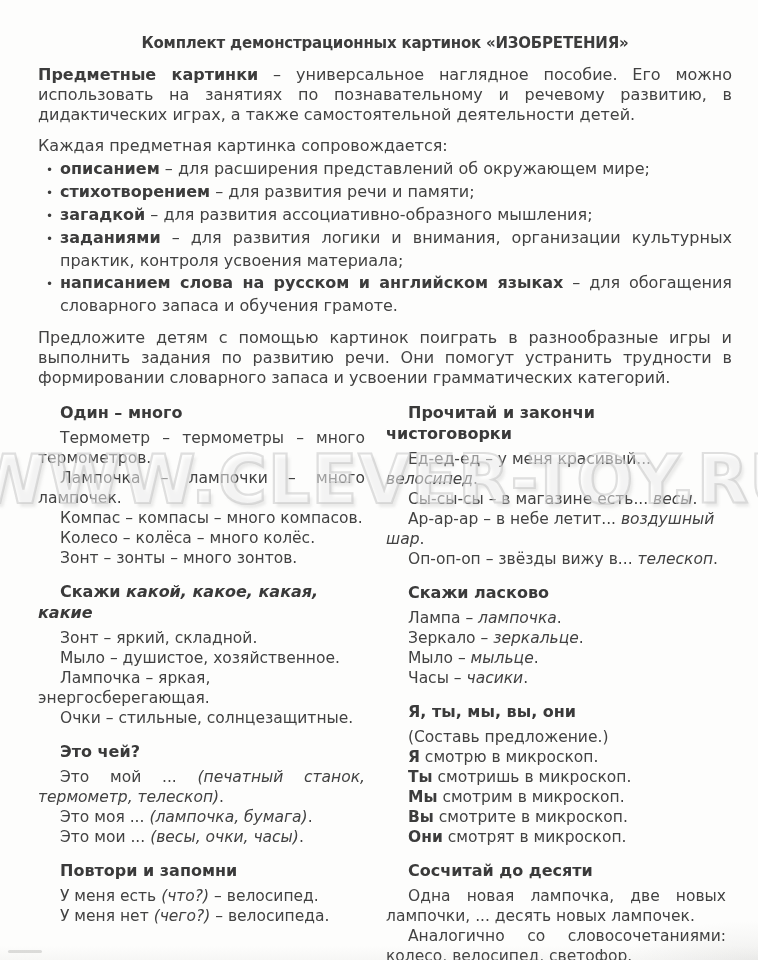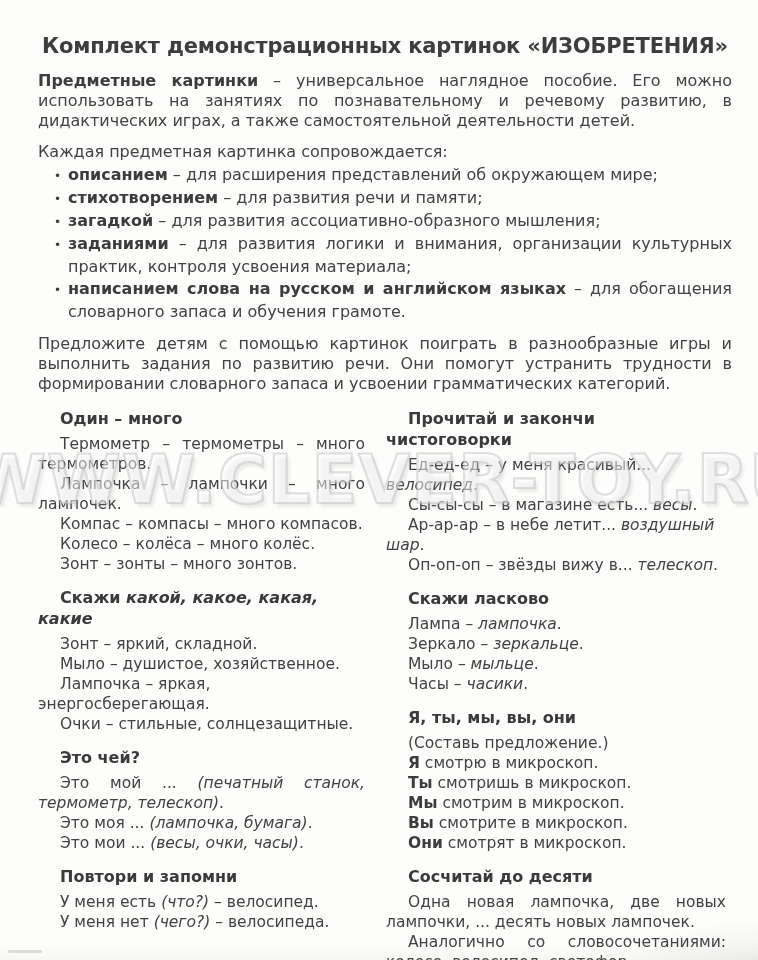--- a/index.html
+++ b/index.html
@@ -4,25 +4,25 @@
 <style>
   html,body{margin:0;padding:0;}
   body{
     width:758px;height:960px;
     background:#fdfdfc;
     font-family:"DejaVu Sans","Liberation Sans",sans-serif;
     color:#424242;
     position:relative;overflow:hidden;
   }
   .page{position:relative;width:758px;height:960px;box-sizing:border-box;padding:34px 26px 0 38px;}
-  .title{font-size:21px;font-weight:700;text-align:center;color:#3d3d3d;margin:0 0 13px;letter-spacing:-0.2px;}
+  .title{font-size:15px;font-weight:700;text-align:center;color:#3d3d3d;margin:0 0 13px;letter-spacing:-0.2px;}
   .para{font-size:16px;line-height:20px;text-align:justify;margin:0 0 11px;}
   .para.tight{margin-bottom:2px;}
   b{font-weight:700;color:#3c3c3c;}
-  .bullets{margin:0 0 0 16px;}
+  .bullets{margin:0 0 0 8px;}
   .bullet{font-size:16px;line-height:22px;text-align:justify;margin:0;padding-left:14px;text-indent:-14px;}
   .bdot{display:inline-block;width:14px;text-indent:0;font-size:12px;color:#3c3c3c;}
   .columns{display:flex;margin-top:14px;align-items:flex-start;}
   .col-left{width:327px;flex:none;}
   .col-right{width:340px;flex:none;margin-left:21px;}
   .shead{font-size:16px;font-weight:700;color:#3a3a3a;margin:13px 0 5px;text-indent:22px;line-height:21px;}
   .shead.first{margin-top:0;}
   .line{font-size:15.5px;line-height:20px;margin:0;text-indent:22px;}
   .j{text-align:justify;}
   .line i, .shead i{font-style:italic;}

